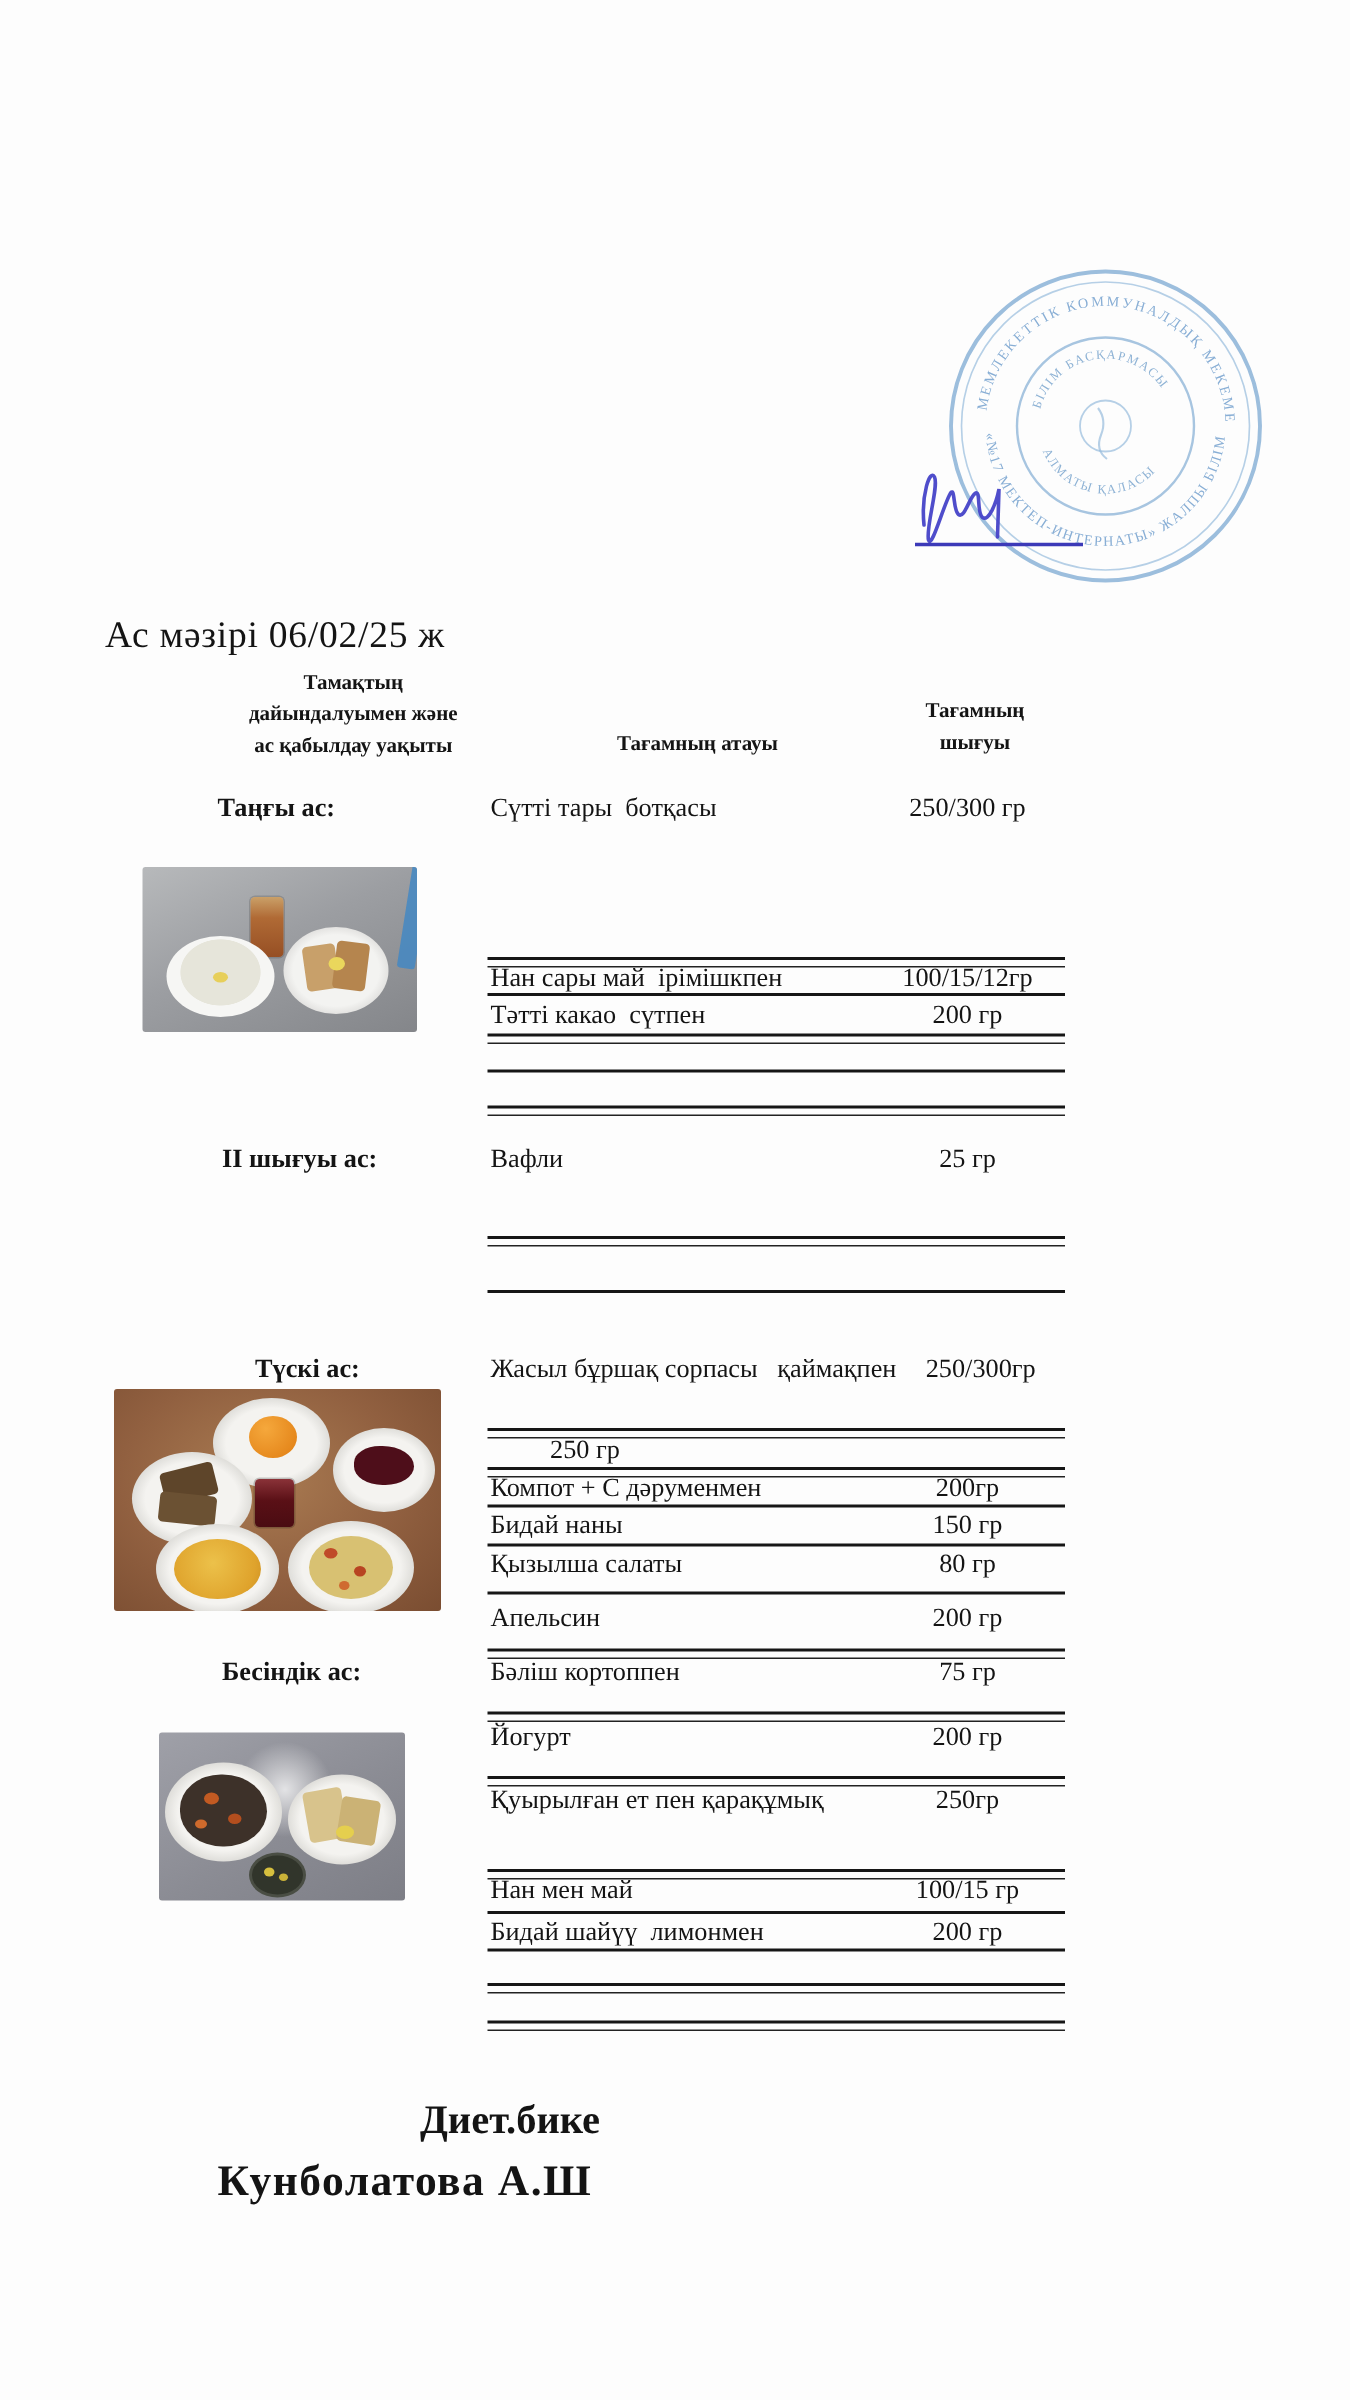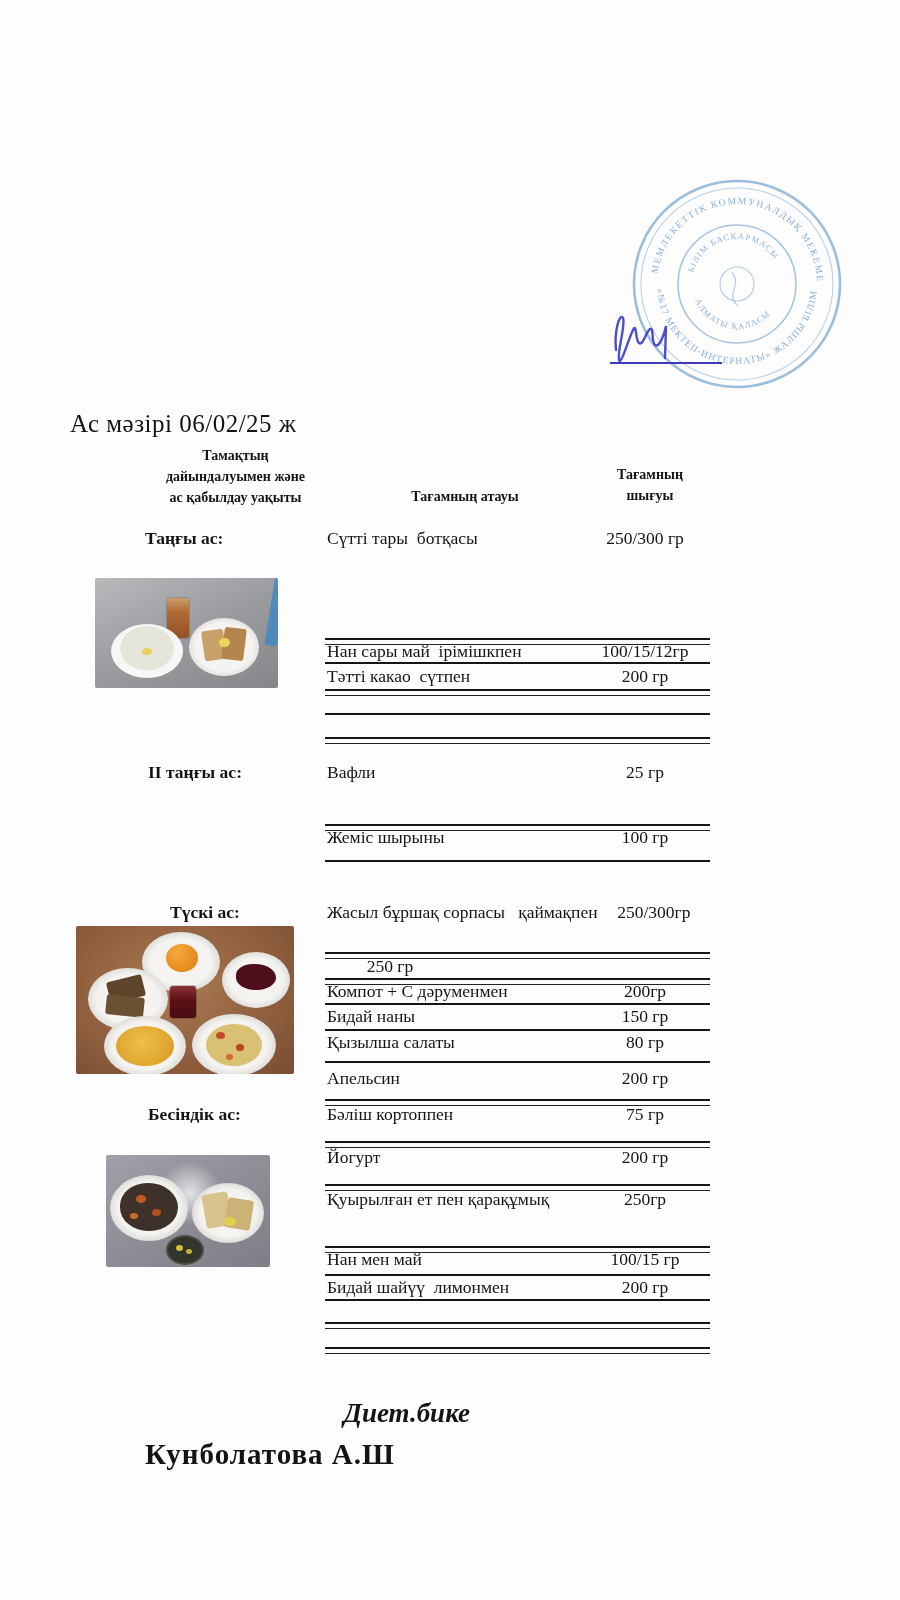--- a/index.html
+++ b/index.html
@@ -93,22 +93,22 @@
   #photo3 .k3{left:24px;top:58px;width:8px;height:6px;border-radius:50%;background:#cf6a2c;}
   #photo3 .p-bread3{left:86px;top:28px;width:72px;height:60px;}
   #photo3 .bbread1{left:98px;top:38px;width:26px;height:34px;background:#d8c38c;transform:rotate(-10deg);border-radius:3px;}
   #photo3 .bbread2{left:120px;top:44px;width:26px;height:30px;background:#cbb275;transform:rotate(9deg);border-radius:3px;}
   #photo3 .butter3{left:118px;top:62px;width:12px;height:9px;border-radius:50%;background:#e5cf4e;}
   #photo3 .bowl3{left:62px;top:82px;width:34px;height:26px;border-radius:50%;background:#31352b;box-shadow:0 0 0 2px #4a4e44;}
   #photo3 .y1{left:70px;top:90px;width:7px;height:6px;border-radius:50%;background:#d6bf3e;}
   #photo3 .y2{left:80px;top:94px;width:6px;height:5px;border-radius:50%;background:#c9b238;}
 
   
-  .f-role{position:absolute;left:280px;top:1398px;width:190px;text-align:right;
-          font-weight:bold;font-size:27px;font-style:italic;}
+  .f-role{position:absolute;left:280px;top:1398px;width:190px;text-align:left;
+          font-weight:bold;font-size:27px;}
   .f-name{position:absolute;left:145px;top:1438px;font-weight:bold;font-size:29px;letter-spacing:1px;}
 </style>
 </head>
 <body>
 
 <div class="page">
 
   <svg class="stamp" width="218" height="224" viewBox="0 0 218 224">
     <circle cx="109" cy="112" r="103" fill="none" stroke="#88b0d6" stroke-width="2.6" opacity="0.9"></circle>
     <circle cx="109" cy="112" r="96" fill="none" stroke="#8fb6da" stroke-width="1.1" opacity="0.7"></circle>
@@ -144,43 +144,39 @@
   <div class="doc-title">Ас мәзірі 06/02/25 ж</div>
 
   <div class="colhead ch1">Тамақтың
 дайындалуымен және
 ас қабылдау уақыты</div>
   <div class="colhead ch2">Тағамның атауы</div>
   <div class="colhead ch3">Тағамның
 шығуы</div>
 
   <div class="mlabel" style="left:145px;top:528px;">Таңғы ас:</div>
-  <div class="mlabel" style="left:148px;top:762px;">ІІ таңғы ас:</div>
+  <div class="mlabel" style="left:148px;top:762px;">ІІ шығуы ас:</div>
   <div class="mlabel" style="left:170px;top:902px;">Түскі ас:</div>
   <div class="mlabel" style="left:148px;top:1104px;">Бесіндік ас:</div>
 
   <div class="mrow" style="top:528px;">
       <span class="dish">Сүтті тары  ботқасы</span>
       <span class="qty">250/300 гр</span>
     </div>
   <div class="mrow" style="top:641px;">
       <span class="dish">Нан сары май  ірімішкпен</span>
       <span class="qty">100/15/12гр</span>
     </div>
   <div class="mrow" style="top:666px;">
       <span class="dish">Тәтті какао  сүтпен</span>
       <span class="qty">200 гр</span>
     </div>
   <div class="mrow" style="top:762px;">
       <span class="dish">Вафли</span>
       <span class="qty">25 гр</span>
-    </div>
-  <div class="mrow" style="top:827px;">
-      <span class="dish">Жеміс шырыны</span>
-      <span class="qty">100 гр</span>
     </div>
   <div class="mrow" style="top:902px;">
       <span class="dish">Жасыл бұршақ сорпасы   қаймақпен</span>
       <span class="qty">250/300гр</span>
     </div>
   <div class="mrow" style="top:956px;">
       <span class="qty">250 гр</span>
     </div>
   <div class="mrow" style="top:981px;">
       <span class="dish">Компот + С дәруменмен</span>

